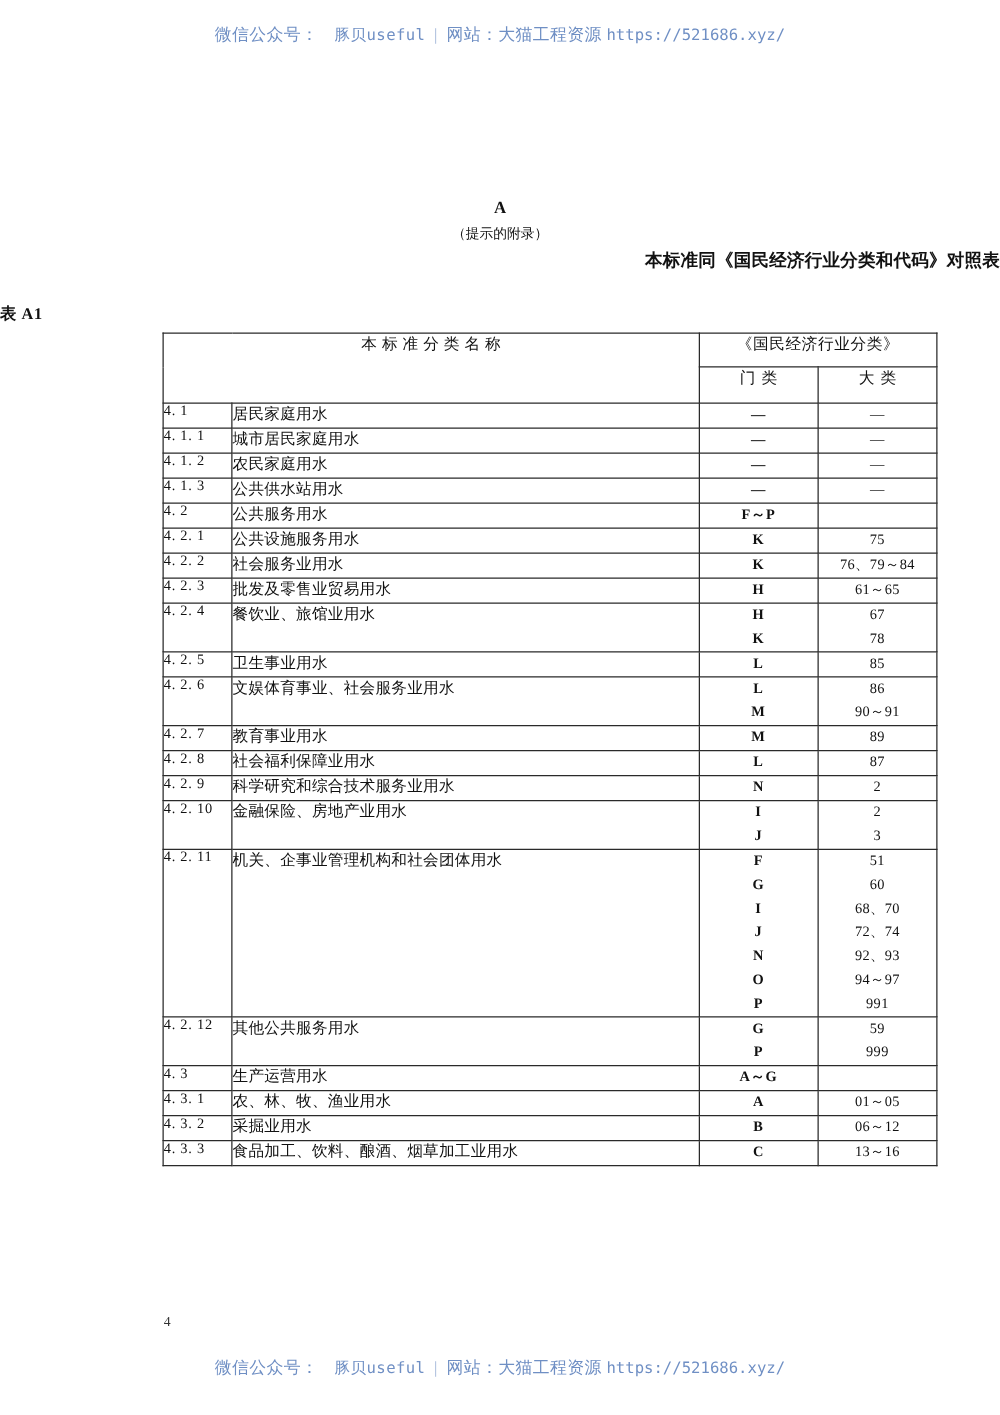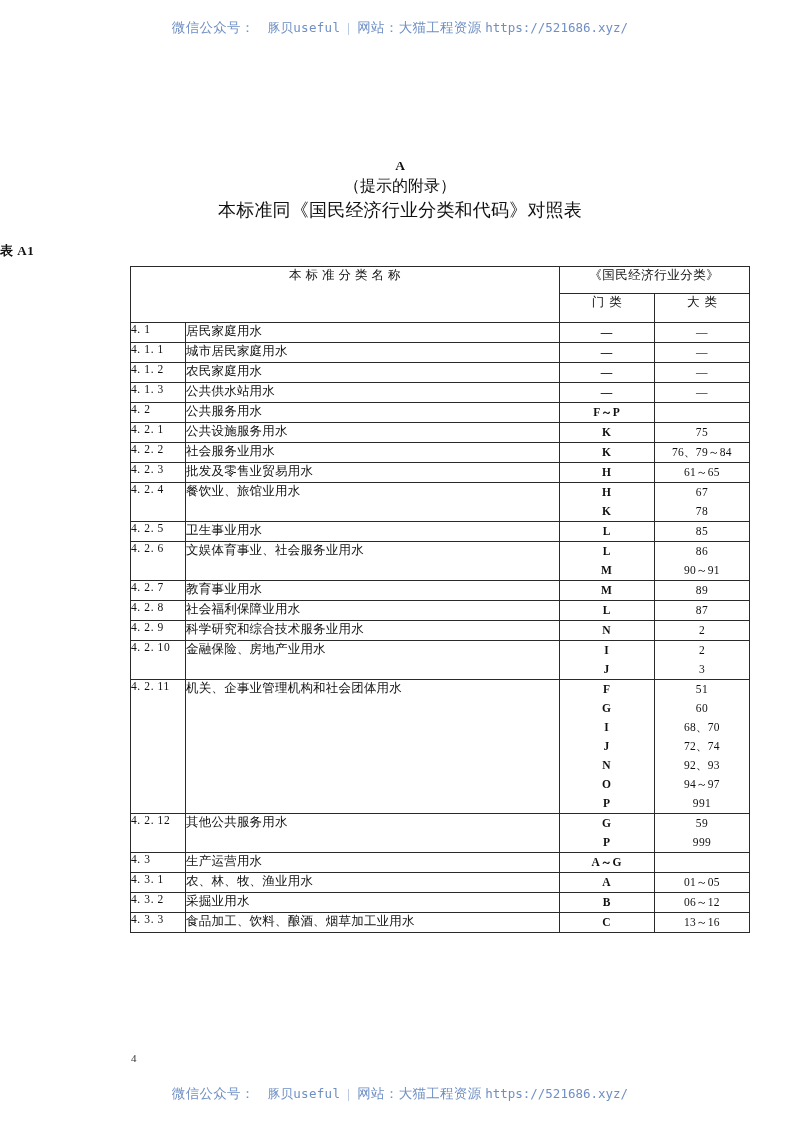--- a/index.html
+++ b/index.html
@@ -54,29 +54,30 @@
     width: 800px;
     text-align: center;
   }
   .appendix-letter {
     font-size: 13.5px;
     font-weight: bold;
     line-height: 20px;
     font-family: "Liberation Serif", "DejaVu Serif", serif;
   }
   .appendix-kind {
-    font-size: 16px;
+    font-size: 11px;
     line-height: 22px;
-    font-family: Liberation Mono, monospace;
+    font-family: Liberation Serif, serif;
   }
   .appendix-title {
-    font-size: 18px;
-    font-weight: normal;
+    font-size: 14px;
+    font-weight: bold;
     line-height: 24px;
     letter-spacing: 0.2px;
+    text-align: right;
   }
   .table-caption {
     position: absolute;
     left: 0;
     top: 242px;
     width: 800px;
     text-align: left;
     font-size: 13px;
     font-weight: bold;
     letter-spacing: 0.5px;

